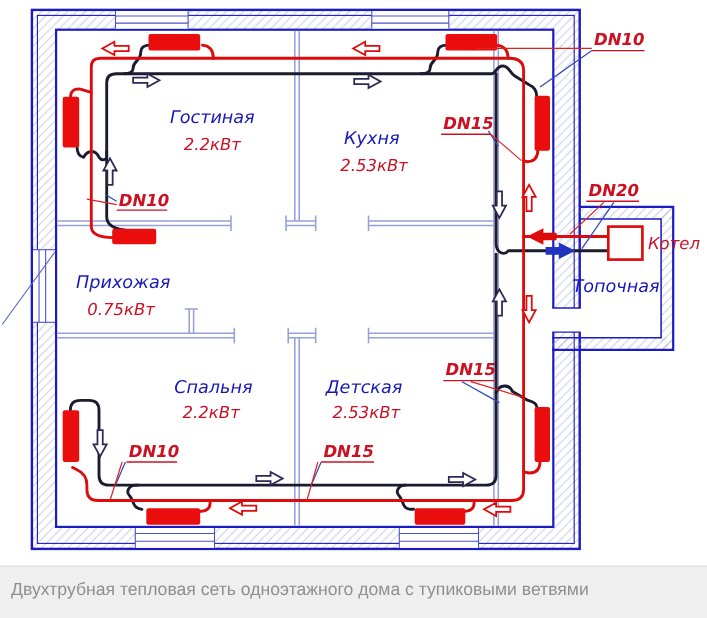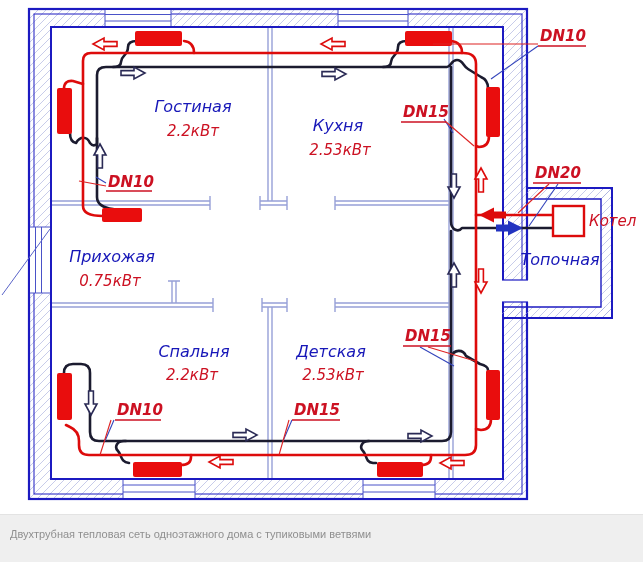--- a/index.html
+++ b/index.html
@@ -1,21 +1,21 @@
 <!DOCTYPE html>
 <html><head>
 <meta charset="utf-8">
 <style>
   html,body{margin:0;padding:0;background:#fff;}
   .stage{position:relative;width:643px;height:562px;background:#ffffff;overflow:hidden;
          font-family:"DejaVu Sans", sans-serif;}
   .plan{position:absolute;left:0;top:0;}
   .caption-bar{position:absolute;left:0;top:514px;width:643px;height:48px;
                background:#efefef;border-top:1px solid #e3e3e3;box-sizing:border-box;}
-  .caption-text{padding:13px 0 0 10px;font-size:11px;color:#8f8f8f;
+  .caption-text{padding:13px 0 0 10px;font-size:16px;color:#8f8f8f;
                 font-family:"Liberation Sans", sans-serif;}
   svg text{font-family:"DejaVu Sans", sans-serif;}
   .rm{font-style:italic;font-size:16px;fill:#1717b8;}
   .pw{font-style:italic;font-size:15px;fill:#cc1122;}
   .dn{font-style:italic;font-size:15px;font-weight:600;fill:#cc1122;}
   .eqr{font-style:italic;font-size:15px;fill:#cc1122;}
   .rmb{font-style:italic;font-size:16px;fill:#1717b8;}
 </style>
 </head>
 <body>

